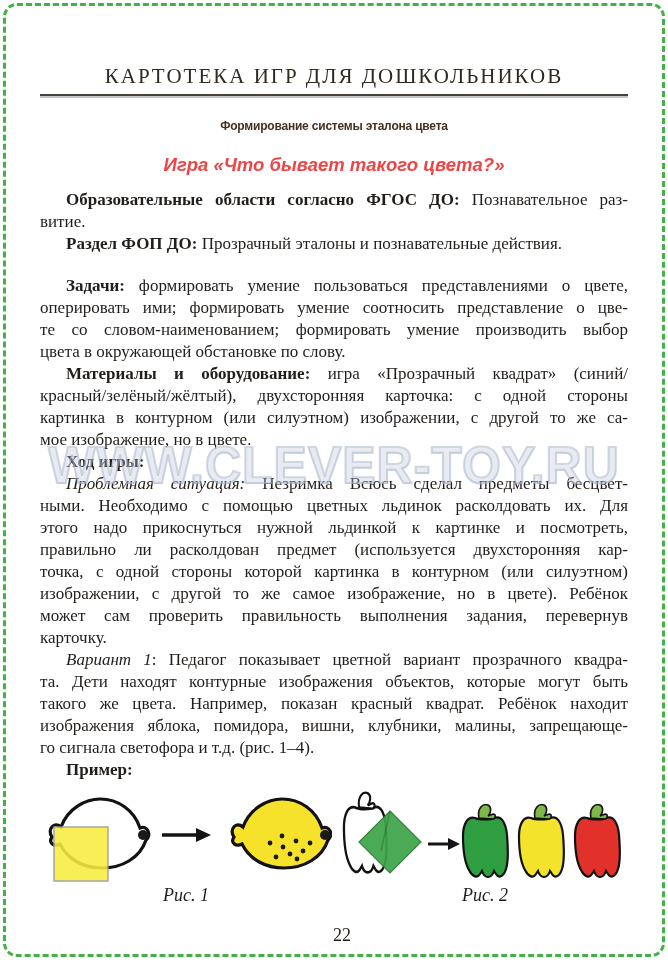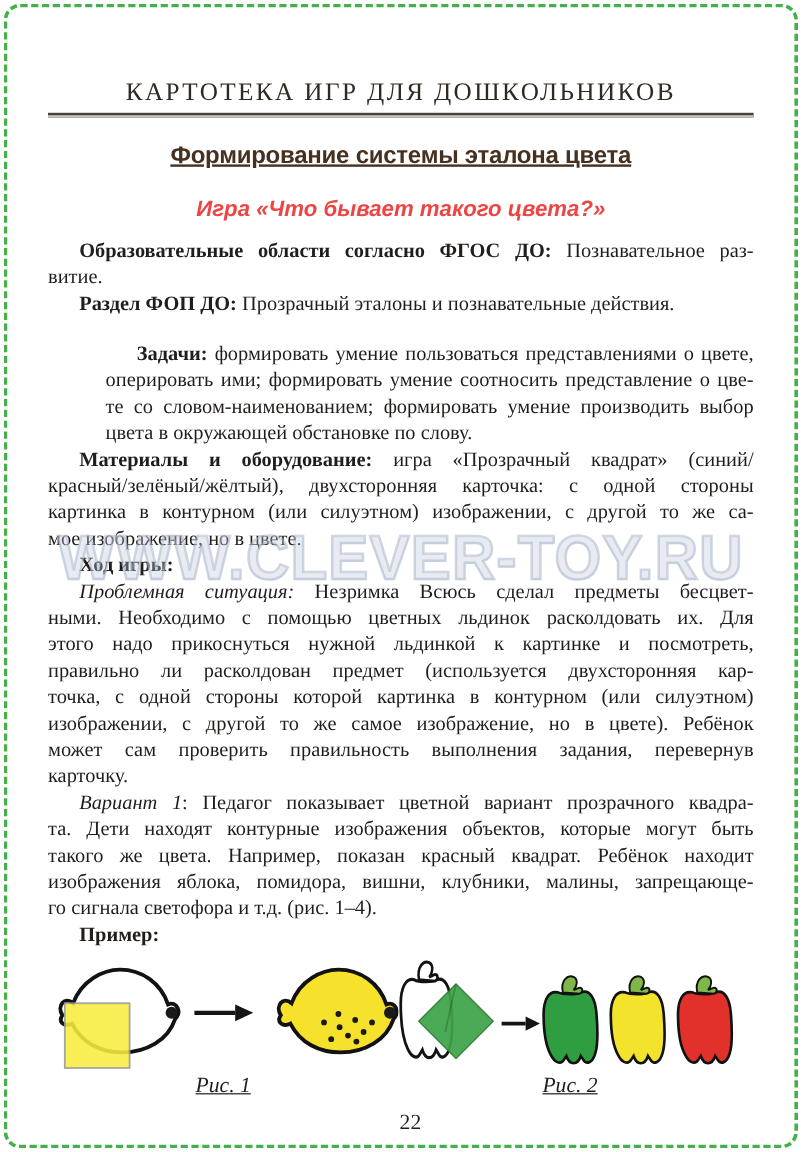--- a/index.html
+++ b/index.html
@@ -36,51 +36,49 @@
     margin-top:5px;
     height:2px;
     background:#45403a;
     border-bottom:2px solid #c8c5c1;
   }
   .section-heading{
     margin-top:21px;
     text-align:center;
     font-family:"Liberation Sans", sans-serif;
     font-weight:bold;
-    font-size:20px;
+    font-size:12px;
     color:#463120;
     letter-spacing:-0.2px;
-    text-decoration:underline;
   }
   .game-title{
     margin-top:21px;
     text-align:center;
     font-family:"Liberation Sans", sans-serif;
     font-weight:bold;
     font-style:italic;
     font-size:18.5px;
     color:#ef4444;
   }
   .body-text{
     margin-top:13px;
     font-size:17px;
     line-height:22px;
   }
   .ln{ text-align:justify; text-align-last:justify; }
   .ln.last{ text-align-last:left; }
   .ln.first{ text-indent:26px; }
   .b{ font-weight:bold; }
   .i{ font-style:italic; }
-  .para.gap{ margin-top:20px;margin-left:48px; }
+  .para.gap{ margin-top:20px; }
   .figures-row{
     margin-top:8px;
     display:flex;
-    justify-content:flex-start;
+    justify-content:space-between;
     align-items:flex-start;
-    text-decoration:underline;
   }
   .figure{ display:flex; flex-direction:column; align-items:center; }
   .fig-caption{
     margin-top:-2px;
     font-style:italic;
     font-size:18px;
     color:#211d1a;
   }
   .page-number{
     position:absolute;

